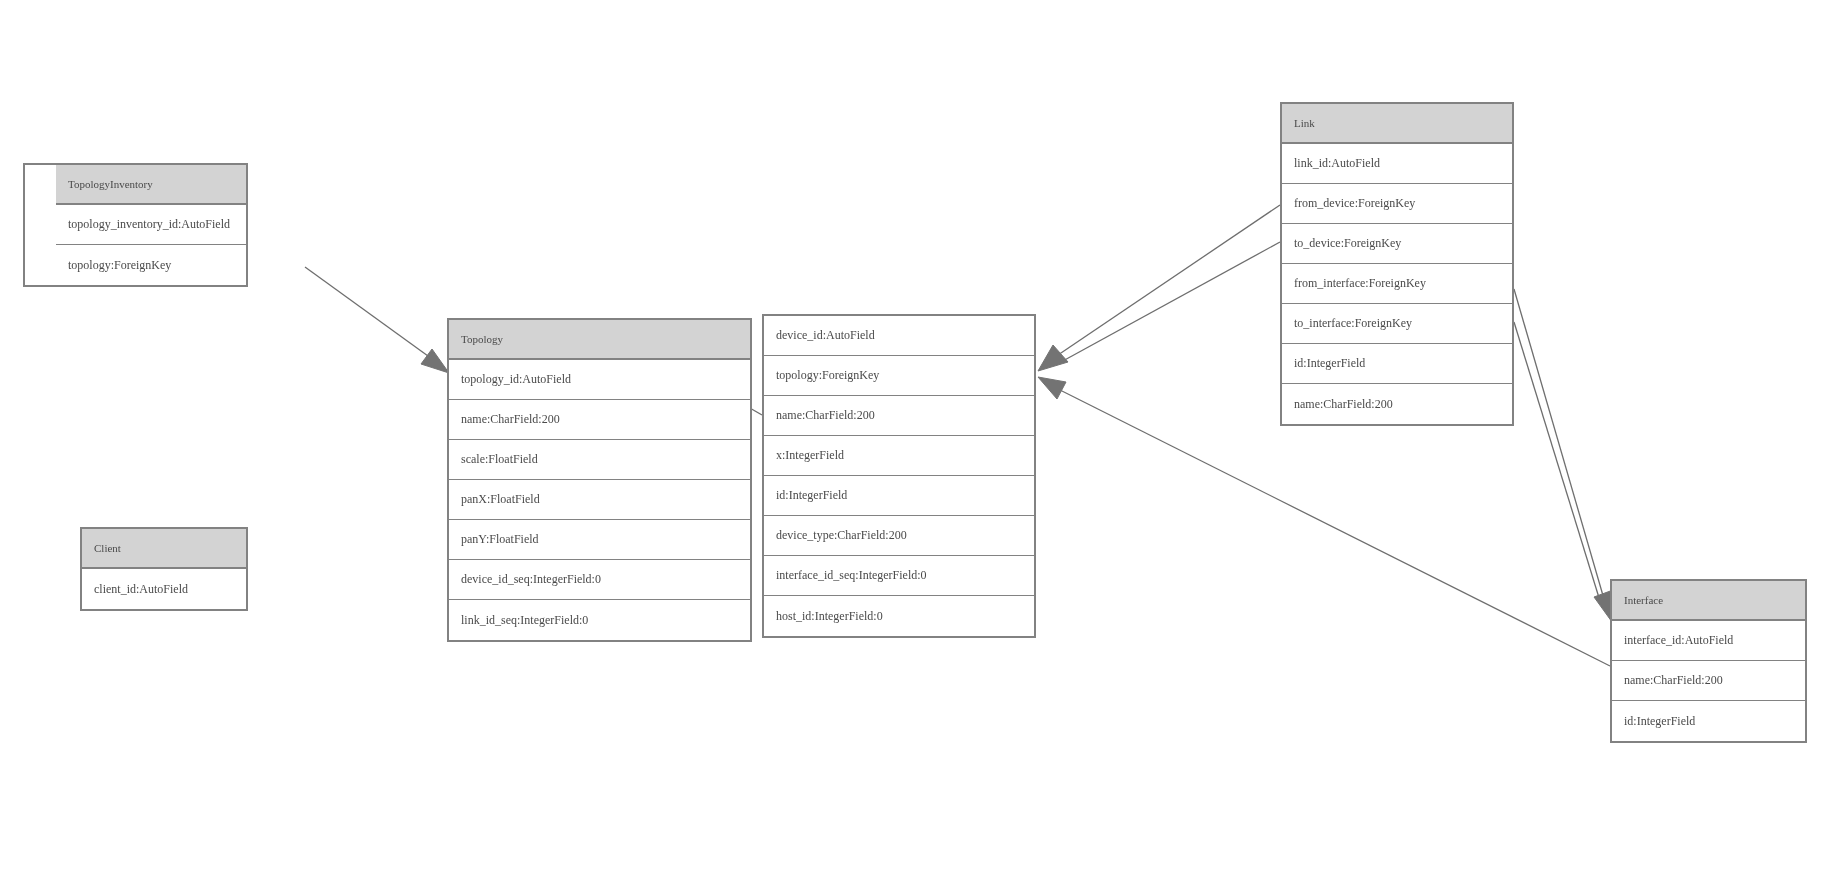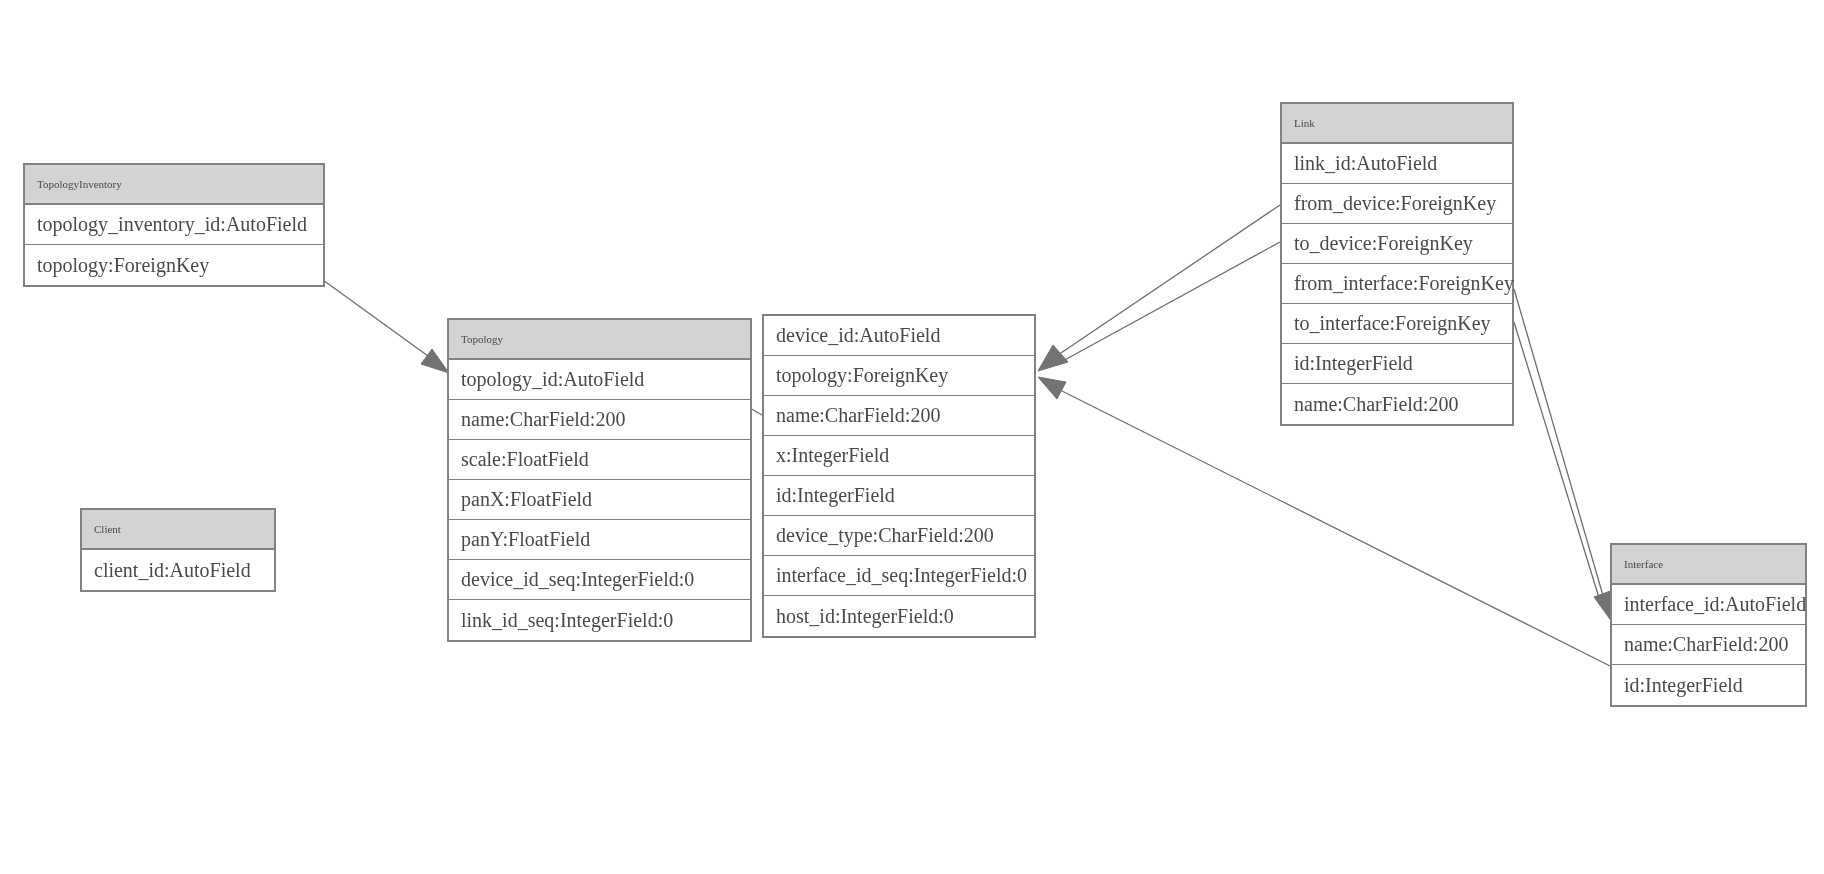--- a/index.html
+++ b/index.html
@@ -18,29 +18,29 @@
   #edge-layer{position:absolute;left:0;top:0;width:1824px;height:874px;}
   .edge{stroke:var(--edge);stroke-width:1.3;fill:none;}
   .arrowhead{fill:var(--arrow-fill);stroke:var(--arrow-fill);stroke-width:1;}
   .entity{position:absolute;background:#fff;border:2px solid var(--border);}
   .entity-header{height:40px;background:var(--header-fill);
                  border-bottom:2px solid var(--border);
                  display:flex;align-items:center;padding-left:12px;
                  font-size:11px;}
   .entity-row{height:40px;border-bottom:1px solid var(--border);
               display:flex;align-items:center;padding-left:12px;
-              font-size:20px;background:#fff;}
+              font-size:12px;background:#fff;}
   .entity-row:last-child{border-bottom:none;}
   
-  #ent-topologyinventory{left:23px;top:163px;width:302px;}
+  #ent-topologyinventory{left:23px;top:163px;width:225px;padding-left:31px;}
   #ent-topology{left:447px;top:318px;width:305px;}
-  #ent-client{left:80px;top:508px;width:196px;text-align:right;}
+  #ent-client{left:80px;top:527px;width:168px;text-align:right;}
   #ent-device{left:762px;top:314px;width:274px;}
   #ent-link{left:1280px;top:102px;width:234px;}
-  #ent-interface{left:1610px;top:543px;width:197px;}
+  #ent-interface{left:1610px;top:579px;width:197px;}
 </style>
 </head>
 <body>
 
 <svg id="edge-layer" viewBox="0 0 1824 874" xmlns="http://www.w3.org/2000/svg">
   <line class="edge" x1="305" y1="267" x2="428" y2="356"></line>
   <polygon class="arrowhead" points="449,373 421,364 432,349"></polygon>
 
   <line class="edge" x1="762" y1="415" x2="729" y2="396"></line>
   <polygon class="arrowhead" points="704,381 733,387 724,403"></polygon>

